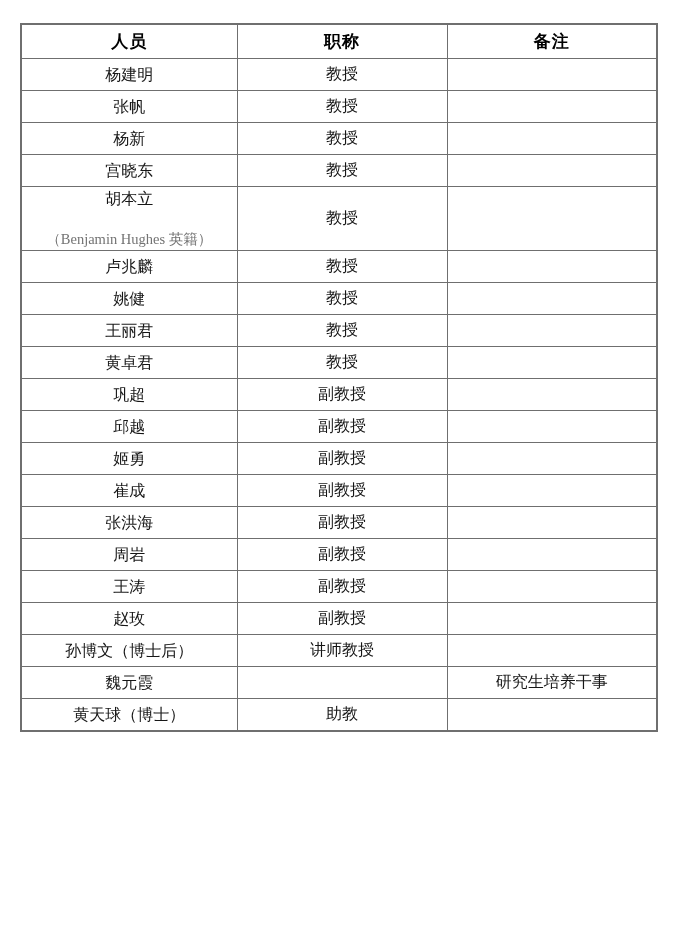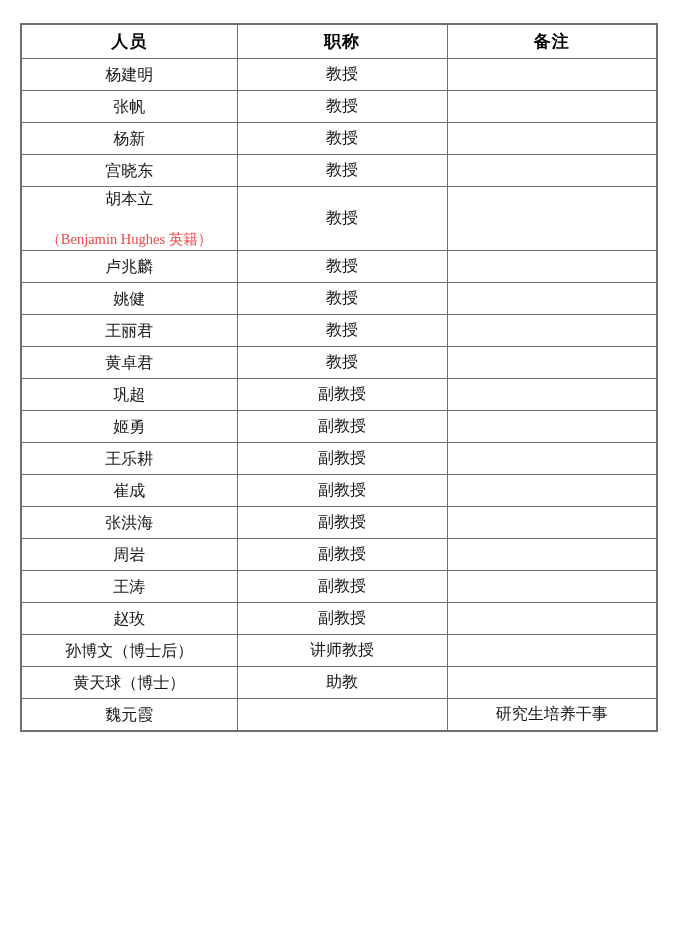--- a/index.html
+++ b/index.html
@@ -49,21 +49,21 @@
   }
   tr.tall td {
     height: 63px;
   }
   .cn {
     line-height: 1.25;
   }
   .latin {
     font-family: "Liberation Serif", serif;
     font-size: 14.5px;
-    color: #ef4444;
+    color: #737373;
     margin-top: 21px;
     white-space: nowrap;
   }
   col.c1 { width: 216px; }
   col.c2 { width: 210px; }
   col.c3 { width: 210px; }
 </style>
 </head>
 <body>
 
@@ -148,34 +148,34 @@
         </tr>
         <tr>
           <td>
             <div class="cn">巩超</div>
           </td>
           <td>副教授</td>
           <td></td>
         </tr>
         <tr>
           <td>
+            <div class="cn">邱越</div>
+          </td>
+          <td>副教授</td>
+          <td></td>
+        </tr>
+        <tr>
+          <td>
             <div class="cn">姬勇</div>
           </td>
           <td>副教授</td>
           <td></td>
         </tr>
         <tr>
           <td>
-            <div class="cn">王乐耕</div>
-          </td>
-          <td>副教授</td>
-          <td></td>
-        </tr>
-        <tr>
-          <td>
             <div class="cn">崔成</div>
           </td>
           <td>副教授</td>
           <td></td>
         </tr>
         <tr>
           <td>
             <div class="cn">张洪海</div>
           </td>
           <td>副教授</td>
@@ -204,27 +204,27 @@
         </tr>
         <tr>
           <td>
             <div class="cn">孙博文（博士后）</div>
           </td>
           <td>讲师教授</td>
           <td></td>
         </tr>
         <tr>
           <td>
+            <div class="cn">魏元霞</div>
+          </td>
+          <td></td>
+          <td>研究生培养干事</td>
+        </tr>
+        <tr>
+          <td>
             <div class="cn">黄天球（博士）</div>
           </td>
           <td>助教</td>
           <td></td>
-        </tr>
-        <tr>
-          <td>
-            <div class="cn">魏元霞</div>
-          </td>
-          <td></td>
-          <td>研究生培养干事</td>
         </tr>
       </tbody>
   </table>
 </div>
 
 </body></html>

